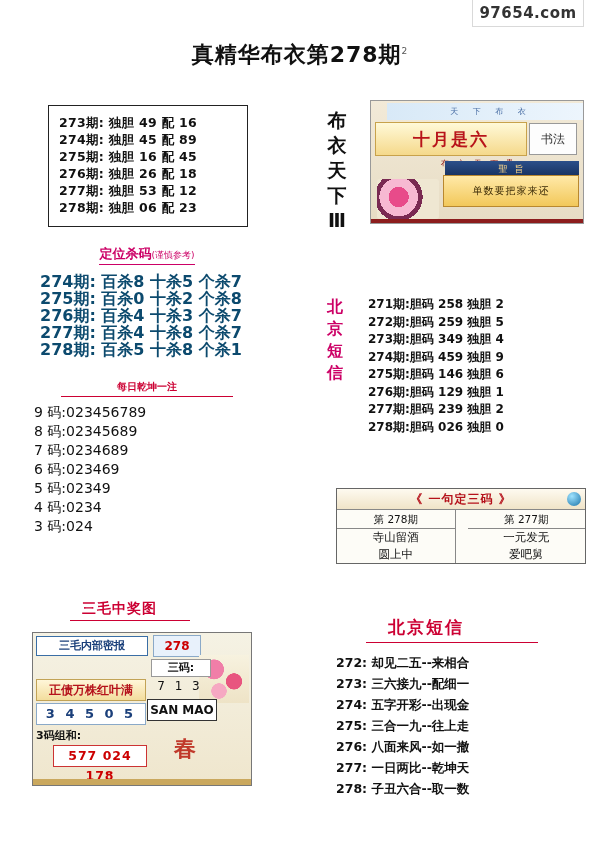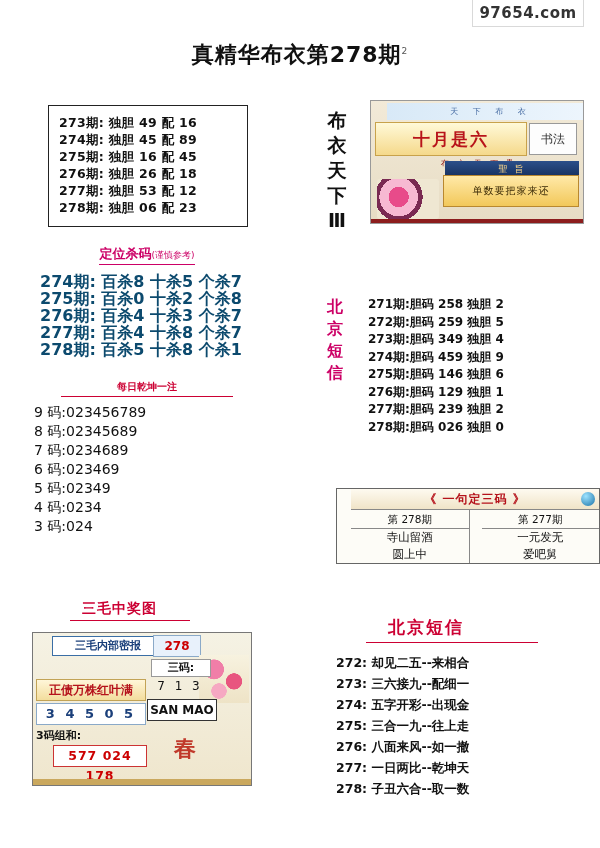--- a/index.html
+++ b/index.html
@@ -265,21 +265,20 @@
   }
 
   
   .yjd-box {
     position: absolute;
     left: 36px;
     top: 388px;
     width: 248px;
     border: 1px solid #666;
     background: #fdfcf7;
-    padding-left: 14px;
   }
   .yjd-head {
     height: 20px;
     background: linear-gradient(180deg,#fefaf0,#f0e4c8);
     border-bottom: 1px solid #888;
     color: #b5121b;
     font-size: 12px;
     font-weight: bold;
     text-align: center;
     line-height: 20px;
@@ -347,21 +346,20 @@
     position: absolute;
     left: 3px; top: 3px;
     width: 110px; height: 18px;
     background: #fff;
     border: 1px solid #3a6ea5;
     color: #1a3f7a;
     font-size: 11px;
     font-weight: bold;
     text-align: center;
     line-height: 18px;
-    margin-left: 16px;
   }
   .sm-issue {
     position: absolute;
     left: 120px; top: 2px;
     width: 46px; height: 20px;
     background: #e8f1fb;
     border: 1px solid #8aa9c8;
     color: #c00;
     font-size: 12px;
     font-weight: bold;

